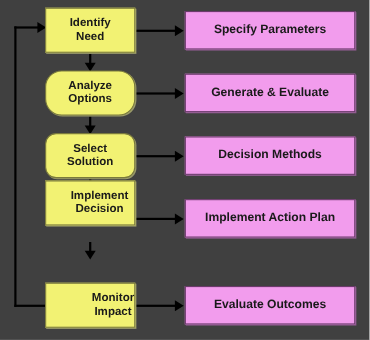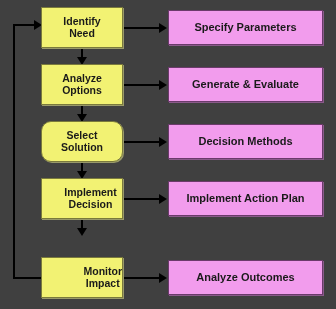--- a/index.html
+++ b/index.html
@@ -107,29 +107,29 @@
   <div class="line h-line" style="left:123px; top:198px; width:37px;"></div>
   <div class="arrow-right" style="left:159px; top:194px;"></div>
 
   <div class="line h-line" style="left:123px; top:277px; width:37px;"></div>
   <div class="arrow-right" style="left:159px; top:273px;"></div>
 
   <div class="node node-step" style="top:7px;">
     <span class="node-label">Identify
 Need</span>
   </div>
-  <div class="node node-step" style="top:64px;">
+  <div class="node node-step" style="top:64px;border-radius:15px;">
     <span class="node-label">Analyze
 Options</span>
   </div>
   <div class="node node-step" style="top:121px;border-radius:10px;">
     <span class="node-label">Select
 Solution</span>
   </div>
-  <div class="node node-step" style="top:178px;padding-left:17px;">
+  <div class="node node-step" style="top:164px;padding-left:17px;">
     <span class="node-label">Implement
 Decision</span>
   </div>
   <div class="node node-step" style="top:257px;justify-content:flex-end;">
     <span class="node-label">Monitor
 Impact</span>
   </div>
 
   <div class="node node-out" style="top:67px;">
     <span class="node-label">Generate &amp; Evaluate</span>
@@ -137,16 +137,16 @@
   <div class="node node-out" style="top:10px;">
     <span class="node-label">Specify Parameters</span>
   </div>
   <div class="node node-out" style="top:124px;">
     <span class="node-label">Decision Methods</span>
   </div>
   <div class="node node-out" style="top:181px;">
     <span class="node-label">Implement Action Plan</span>
   </div>
   <div class="node node-out" style="top:260px;">
-    <span class="node-label">Analyze Outcomes</span>
+    <span class="node-label">Evaluate Outcomes</span>
   </div>
 
 </div>
 
 </body></html>

